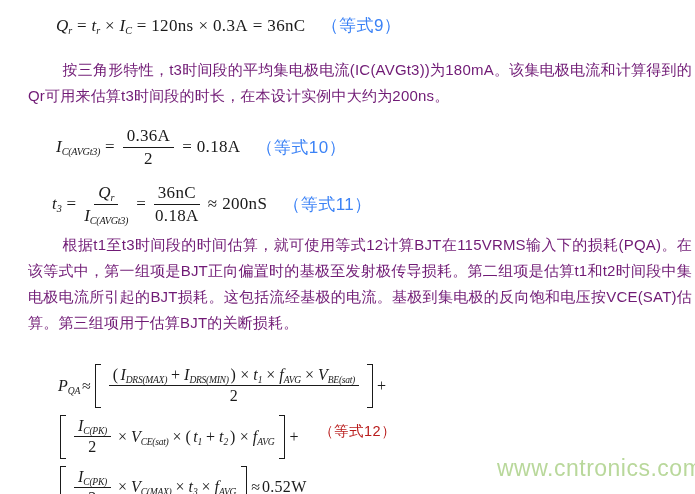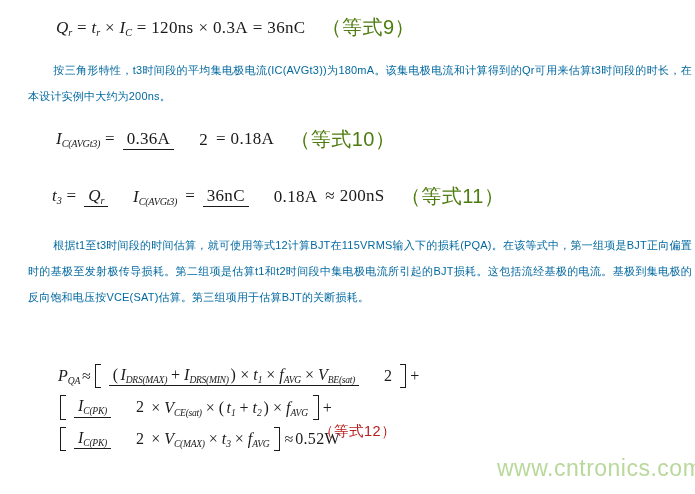--- a/index.html
+++ b/index.html
@@ -8,25 +8,25 @@
     width:695px;height:494px;
     background:#ffffff;
     overflow:hidden;
     font-family:"Liberation Sans",sans-serif;
     color:#1b1b1b;
   }
   
   .para{
     position:absolute;
     width:664px;
-    font-size:11px;
+    font-size:15px;
     line-height:26px;
     text-indent:2.3em;
     letter-spacing:0.2px;
-    color:#0369a1;
+    color:#701a75;
     text-align:justify;
   }
   #p1{left:28px;top:57px;}
   #p2{left:28px;top:232px;}
   
   .eqrow{
     position:absolute;
     display:flex;
     align-items:center;
     font-family:"Liberation Serif",serif;
@@ -38,33 +38,33 @@
   #eq10{left:56px;top:126px;}
   #eq11{left:52px;top:183px;}
   #eq12{left:58px;top:364px;display:flex;flex-direction:column;align-items:flex-start;gap:7px;position:absolute;}
   .eqline{display:flex;align-items:center;font-family:"Liberation Serif",serif;font-size:16px;white-space:nowrap;}
   .eqbody{display:flex;align-items:center;gap:3px;}
   .tv{display:inline-flex;align-items:baseline;}
   .tb{font-style:italic;}
   .ts{font-size:0.6em;font-style:italic;transform:translateY(0.32em);letter-spacing:-0.3px;}
   .to{font-style:normal;padding:0 2px;}
   .tx{letter-spacing:0.3px;}
-  .frac{display:inline-flex;flex-direction:row;align-items:flex-start;margin:0 3px;line-height:1.15;gap:25px;}
+  .frac{display:inline-flex;flex-direction:column;align-items:center;margin:0 3px;line-height:1.15;}
   .num{display:inline-flex;align-items:center;gap:2px;border-bottom:1.2px solid #1a1a1a;padding:0 4px 1px;}
   .den{display:inline-flex;align-items:center;gap:2px;padding-top:1px;}
   .brk{display:inline-flex;align-items:stretch;margin:0 2px;}
   .bkt{width:5px;align-self:stretch;}
   .bkt-l{border-left:1.5px solid #1a1a1a;border-top:1.5px solid #1a1a1a;border-bottom:1.5px solid #1a1a1a;margin-right:4px;}
   .bkt-r{border-right:1.5px solid #1a1a1a;border-top:1.5px solid #1a1a1a;border-bottom:1.5px solid #1a1a1a;margin-left:4px;}
   .binner{display:inline-flex;align-items:center;gap:2px;padding:2px 1px;}
   .eqlabel{
     font-family:"Liberation Sans",sans-serif;
     font-style:normal;
-    font-size:20px;
-    color:#4d7c0f;
+    font-size:17px;
+    color:#3b82f6;
     margin-left:16px;
     letter-spacing:0.5px;
     align-self:flex-start;
   }
   #eq12-label{
     position:absolute;
     left:319px;top:422px;
     font-size:14.5px;
     color:#b91c1c;
     letter-spacing:0.5px;

